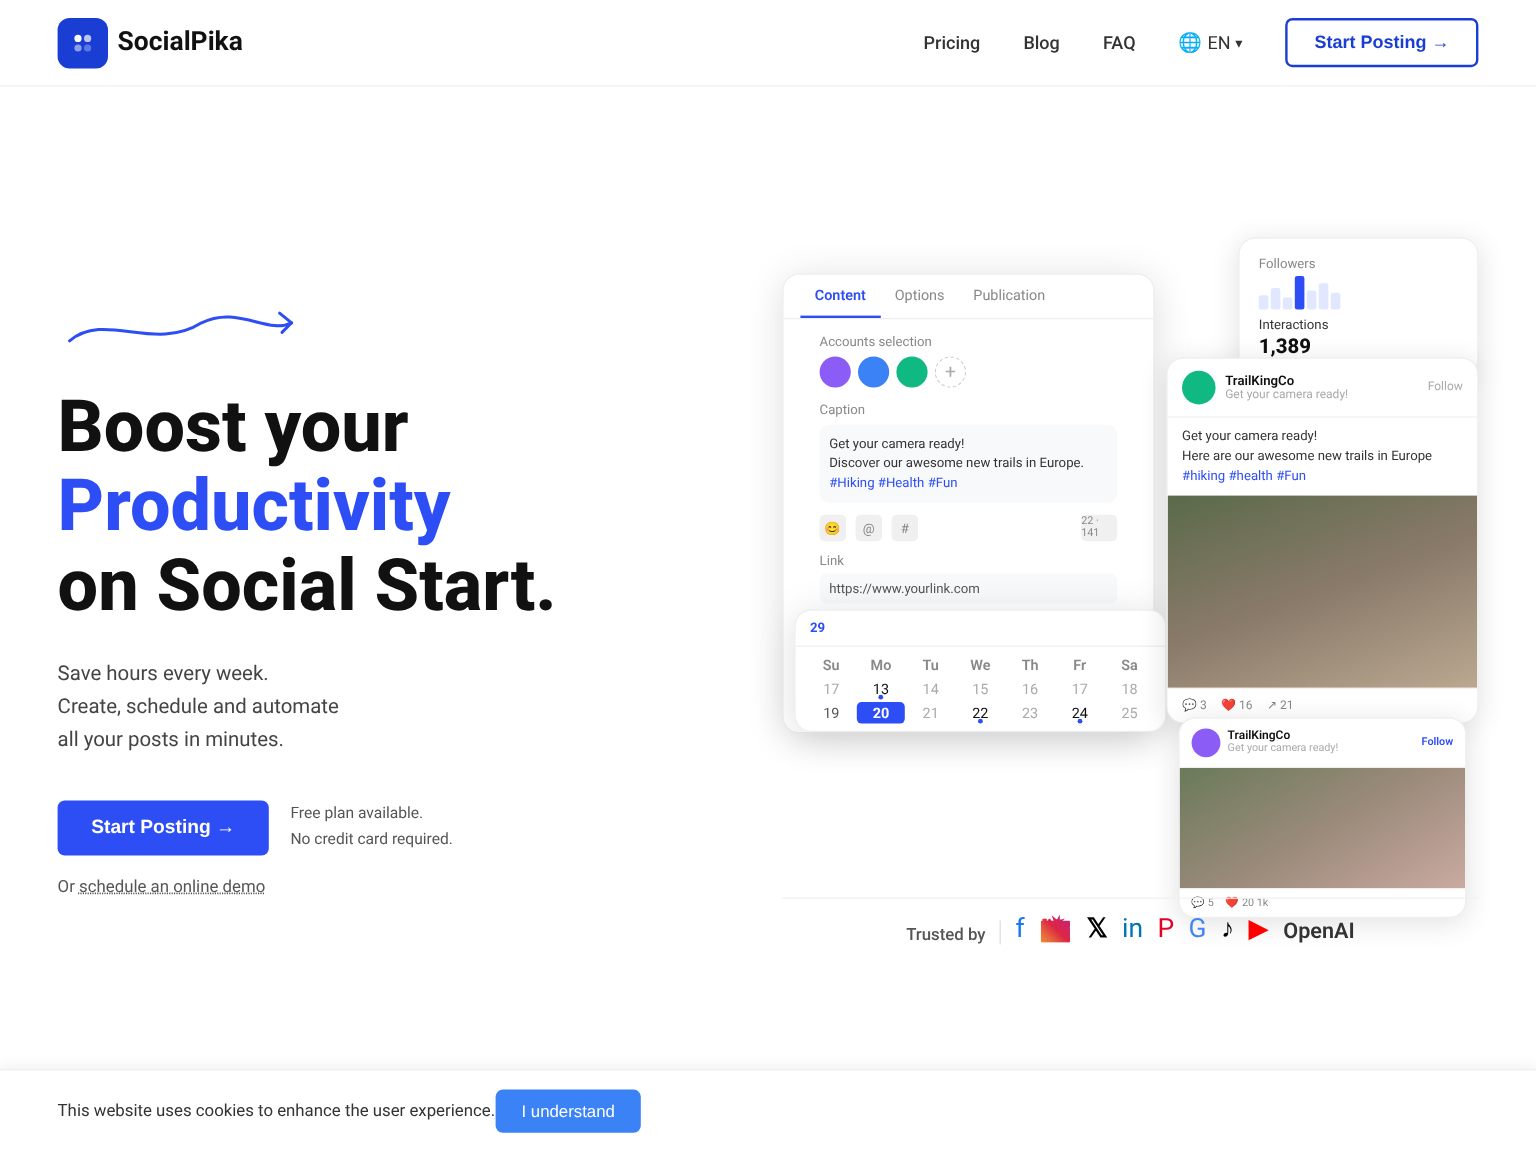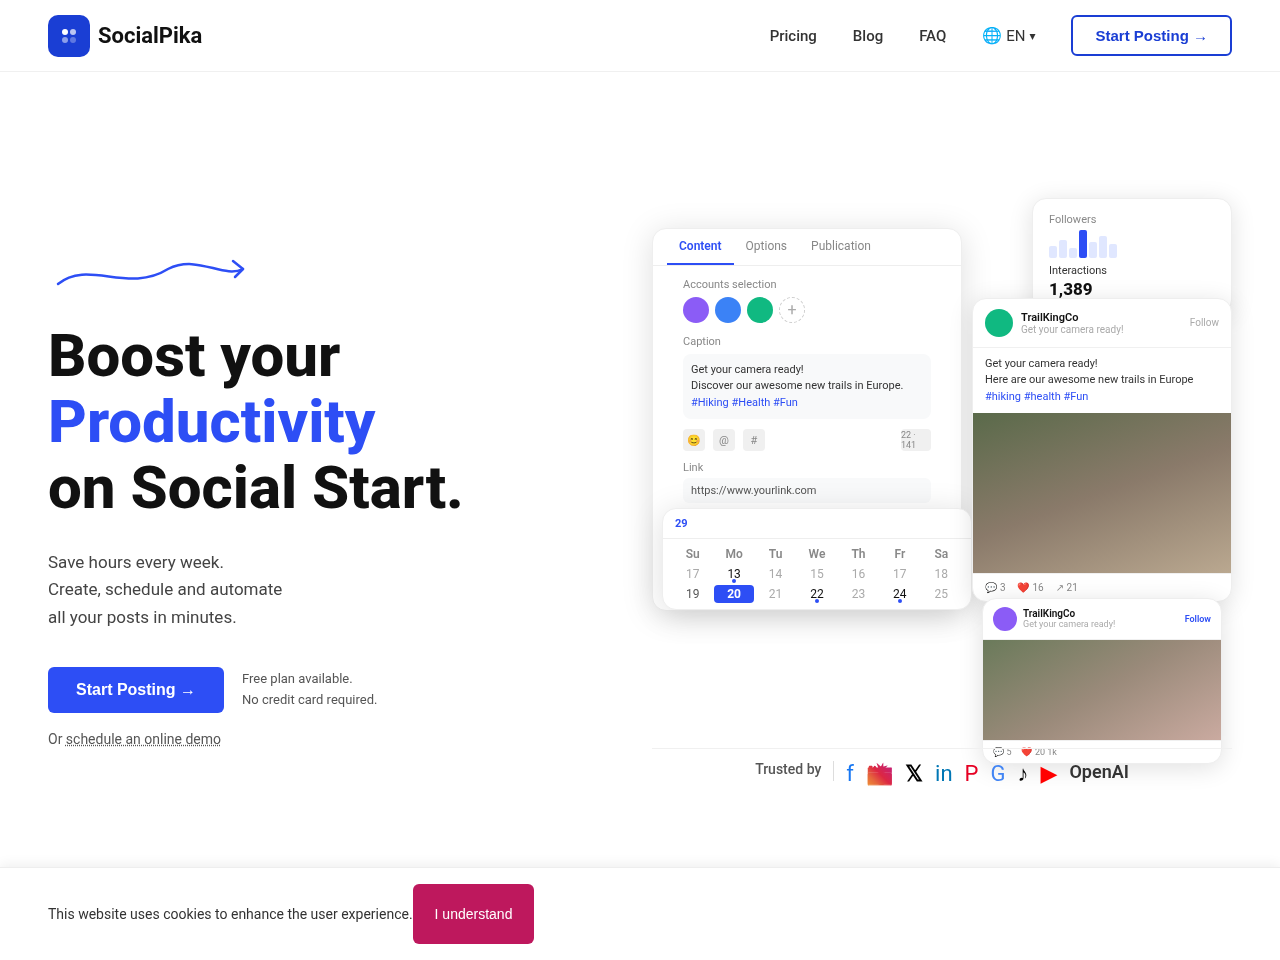--- a/index.html
+++ b/index.html
@@ -161,39 +161,39 @@
     
     .mock-post-card2 {
       position: absolute; right: 10px; top: 400px;
       width: 240px; background: #fff; border-radius: 14px;
       box-shadow: 0 4px 24px rgba(0,0,0,0.12); border: 1px solid #eee;
       overflow: hidden;
     }
 
     
     .trusted-bar {
-      display: flex; align-items: flex-start; justify-content: center; gap: 12px;
+      display: flex; align-items: flex-end; justify-content: center; gap: 12px;
       padding: 18px 48px; border-top: 1px solid #f0f0f0; flex-wrap: wrap;
       position: relative;
     }
     .trusted-label { font-size: 14px; color: #555; font-weight: 500; }
     .trusted-divider { width: 1px; height: 20px; background: #ddd; }
     .trusted-icon { font-size: 22px; }
 
     
     .cookie-banner {
       position: fixed; bottom: 0; left: 0; right: 0;
       background: #fff; border-top: 1px solid #eee;
       padding: 16px 48px; display: flex; align-items: center; 
       box-shadow: 0 -2px 12px rgba(0,0,0,0.07); z-index: 999;
     }
     .cookie-text { font-size: 14px; color: #333; }
     .cookie-btn {
-      background: #be185d; color: #fff; border: none;
-      padding: 22px 22px; border-radius: 6px; font-size: 14px; cursor: pointer; white-space: nowrap;
+      background: #3b82f6; color: #fff; border: none;
+      padding: 10px 22px; border-radius: 6px; font-size: 14px; cursor: pointer; white-space: nowrap;
     }
 
     
     .hero-curve-svg { display: block; }
   </style>
 </head>
 <body>
 
 <nav>
   <a class="nav-logo" href="#">

